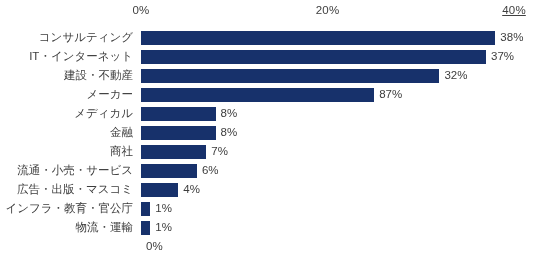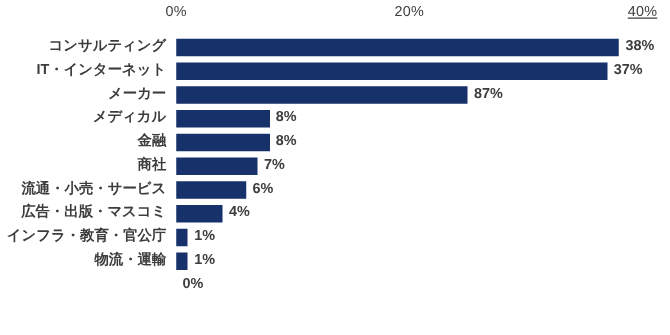--- a/index.html
+++ b/index.html
@@ -45,21 +45,20 @@
     position: absolute;
     left: 0;
     top: 28px;
     width: 536px;
     height: 234px;
   }
   .row {
     position: relative;
     height: 19px;
     width: 448px;
-    font-weight: bold;
   }
   .cat-label {
     position: absolute;
     left: 0;
     top: 0;
     width: 133px;
     height: 19px;
     line-height: 19px;
     text-align: right;
     font-size: 11.5px;
@@ -110,20 +109,27 @@
         <div class="bar-track">
           <div class="bar" style="width: 354.35px; background: rgb(23, 49, 107);"></div>
           <div class="bar-value" style="left: 354.35px;">38%</div>
         </div>
       </div>
       <div class="row">
         <div class="cat-label">IT・インターネット</div>
         <div class="bar-track">
           <div class="bar" style="width: 345.025px; background: rgb(23, 49, 107);"></div>
           <div class="bar-value" style="left: 345.025px;">37%</div>
+        </div>
+      </div>
+      <div class="row">
+        <div class="cat-label">建設・不動産</div>
+        <div class="bar-track">
+          <div class="bar" style="width: 298.4px; background: rgb(23, 49, 107);"></div>
+          <div class="bar-value" style="left: 298.4px;">32%</div>
         </div>
       </div>
       <div class="row">
         <div class="cat-label">メーカー</div>
         <div class="bar-track">
           <div class="bar" style="width: 233.125px; background: rgb(23, 49, 107);"></div>
           <div class="bar-value" style="left: 233.125px;">87%</div>
         </div>
       </div>
       <div class="row">

